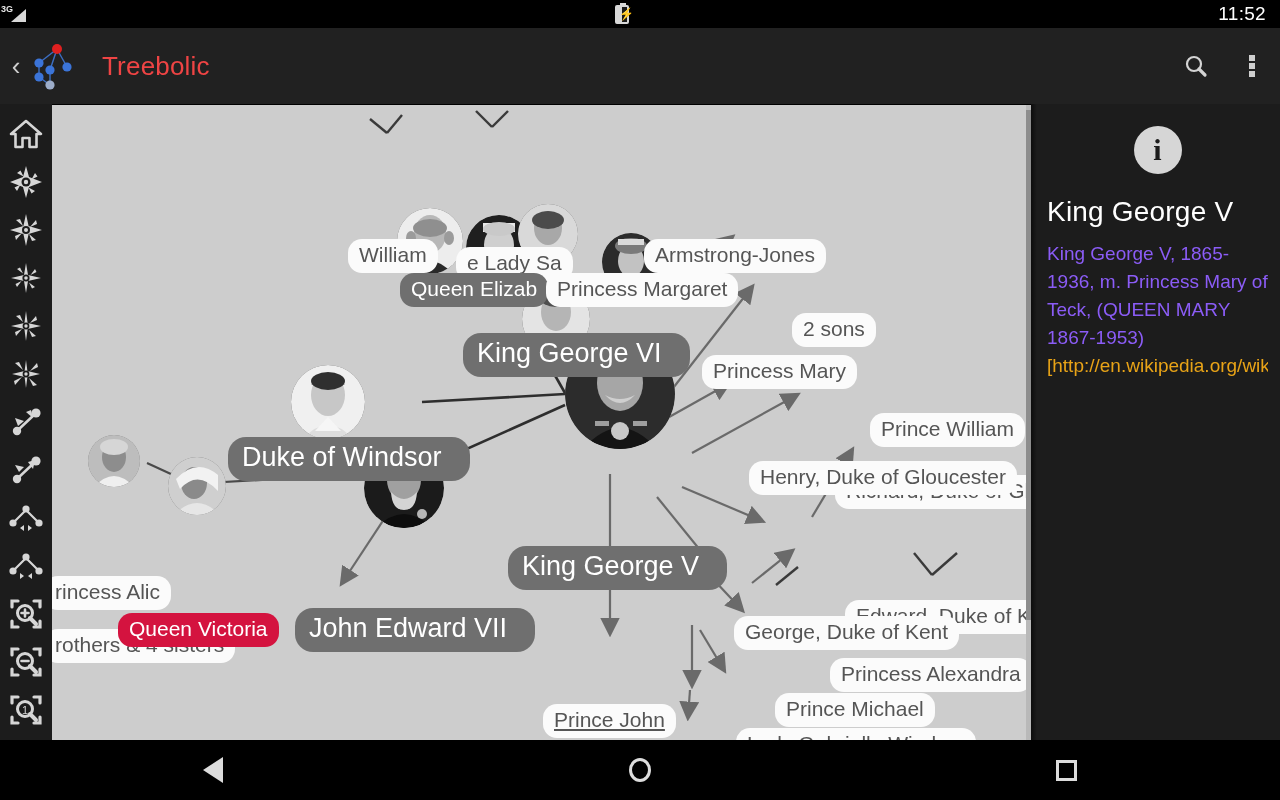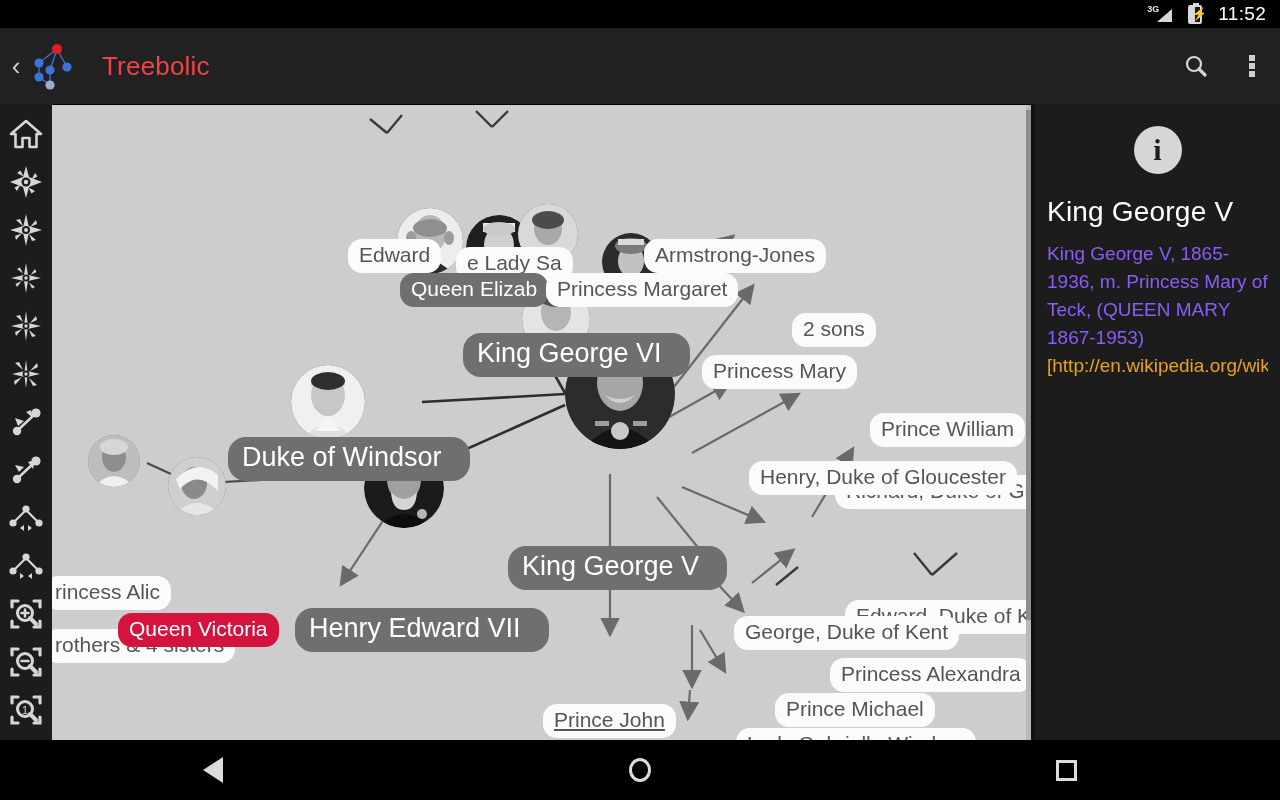--- a/index.html
+++ b/index.html
@@ -2,21 +2,21 @@
 <html><head>
 <meta charset="utf-8">
 <style>
   * { margin:0; padding:0; box-sizing:border-box; }
   html,body { width:1280px; height:800px; background:#000; overflow:hidden;
               font-family:"Liberation Sans", sans-serif; }
 
   
   #statusbar { position:absolute; left:0; top:0; width:1280px; height:28px;
                background:#000; display:flex; align-items:center;
-               justify-content:flex-end; padding-right:14px; gap:16px; }
+               justify-content:space-between; padding-right:14px; gap:8px; }
   #statusbar .sig { position:relative; width:26px; height:18px; }
   #statusbar .sig .g { position:absolute; left:1px; top:-1px; font-size:9px;
                        color:#e8e8e8; font-weight:bold; letter-spacing:0; }
   #statusbar .sig .tri { position:absolute; right:0; bottom:1px; width:0; height:0;
                          border-left:15px solid transparent; border-bottom:13px solid #d8d8d8; }
   #statusbar .batt { width:14px; height:19px; border:2px solid #d8d8d8; border-radius:2px;
                      position:relative; background:linear-gradient(to right,#d8d8d8 52%,#1a1a1a 52%); }
   #statusbar .batt:before { content:""; position:absolute; left:3px; top:-4px;
                             width:6px; height:2px; background:#d8d8d8; }
   #statusbar .batt .bolt { position:absolute; left:2px; top:1px; font-size:12px;
@@ -459,36 +459,36 @@
           <rect width="80" height="80" fill="#1b1b1b"></rect>
       <ellipse cx="40" cy="32" rx="17" ry="21" fill="#a0a0a0"></ellipse>
       <ellipse cx="40" cy="15" rx="18" ry="9" fill="#262626"></ellipse>
       <path d="M27 44 Q40 58 53 44 Q52 62 40 62 Q28 62 27 44 Z" fill="#d4d4d4"></path>
       <path d="M12 80 Q40 52 68 80 Z" fill="#0d0d0d"></path>
       <circle cx="58" cy="66" r="5" fill="#b5b5b5"></circle>
         </g>
       </svg>
   </div>
 
-  <div class="lbl white" style="left:296px;top:134px;">Edward</div>
+  <div class="lbl white" style="left:296px;top:134px;">William</div>
   <div class="lbl white" style="left:404px;top:142px;">e Lady Sa</div>
   <div class="lbl white" style="left:592px;top:134px;">Armstrong-Jones</div>
   <div class="lbl grey" style="left:348px;top:168px;">Queen Elizab</div>
   <div class="lbl white" style="left:494px;top:168px;">Princess Margaret</div>
   <div class="lbl grey big" style="left:411px;top:228px;">King George VI</div>
   <div class="lbl white" style="left:740px;top:208px;">2 sons</div>
   <div class="lbl white" style="left:650px;top:250px;">Princess Mary</div>
   <div class="lbl white" style="left:818px;top:308px;">Prince William</div>
   <div class="lbl grey big" style="left:176px;top:332px;">Duke of Windsor</div>
   <div class="lbl white" style="left:783px;top:370px;">Richard, Duke of Gl</div>
   <div class="lbl white" style="left:697px;top:356px;">Henry, Duke of Gloucester</div>
   <div class="lbl white" style="left:-8px;top:471px;">rincess Alic</div>
   <div class="lbl white" style="left:-8px;top:524px;">rothers &amp; 4 sisters</div>
   <div class="lbl red" style="left:66px;top:508px;">Queen Victoria</div>
-  <div class="lbl grey big" style="left:243px;top:503px;">Henry Edward VII</div>
+  <div class="lbl grey big" style="left:243px;top:503px;">John Edward VII</div>
   <div class="lbl grey big" style="left:456px;top:441px;">King George V</div>
   <div class="lbl white" style="left:793px;top:495px;">Edward, Duke of K</div>
   <div class="lbl white" style="left:682px;top:511px;">George, Duke of Kent</div>
   <div class="lbl white" style="left:778px;top:553px;">Princess Alexandra</div>
   <div class="lbl white" style="left:723px;top:588px;">Prince Michael</div>
   <div class="lbl white" style="left:491px;top:599px;text-decoration:underline;">Prince John</div>
   <div class="lbl white" style="left:684px;top:623px;">Lady Gabriella Windsor</div>
 </div>
 
 <div id="vscroll"></div>

